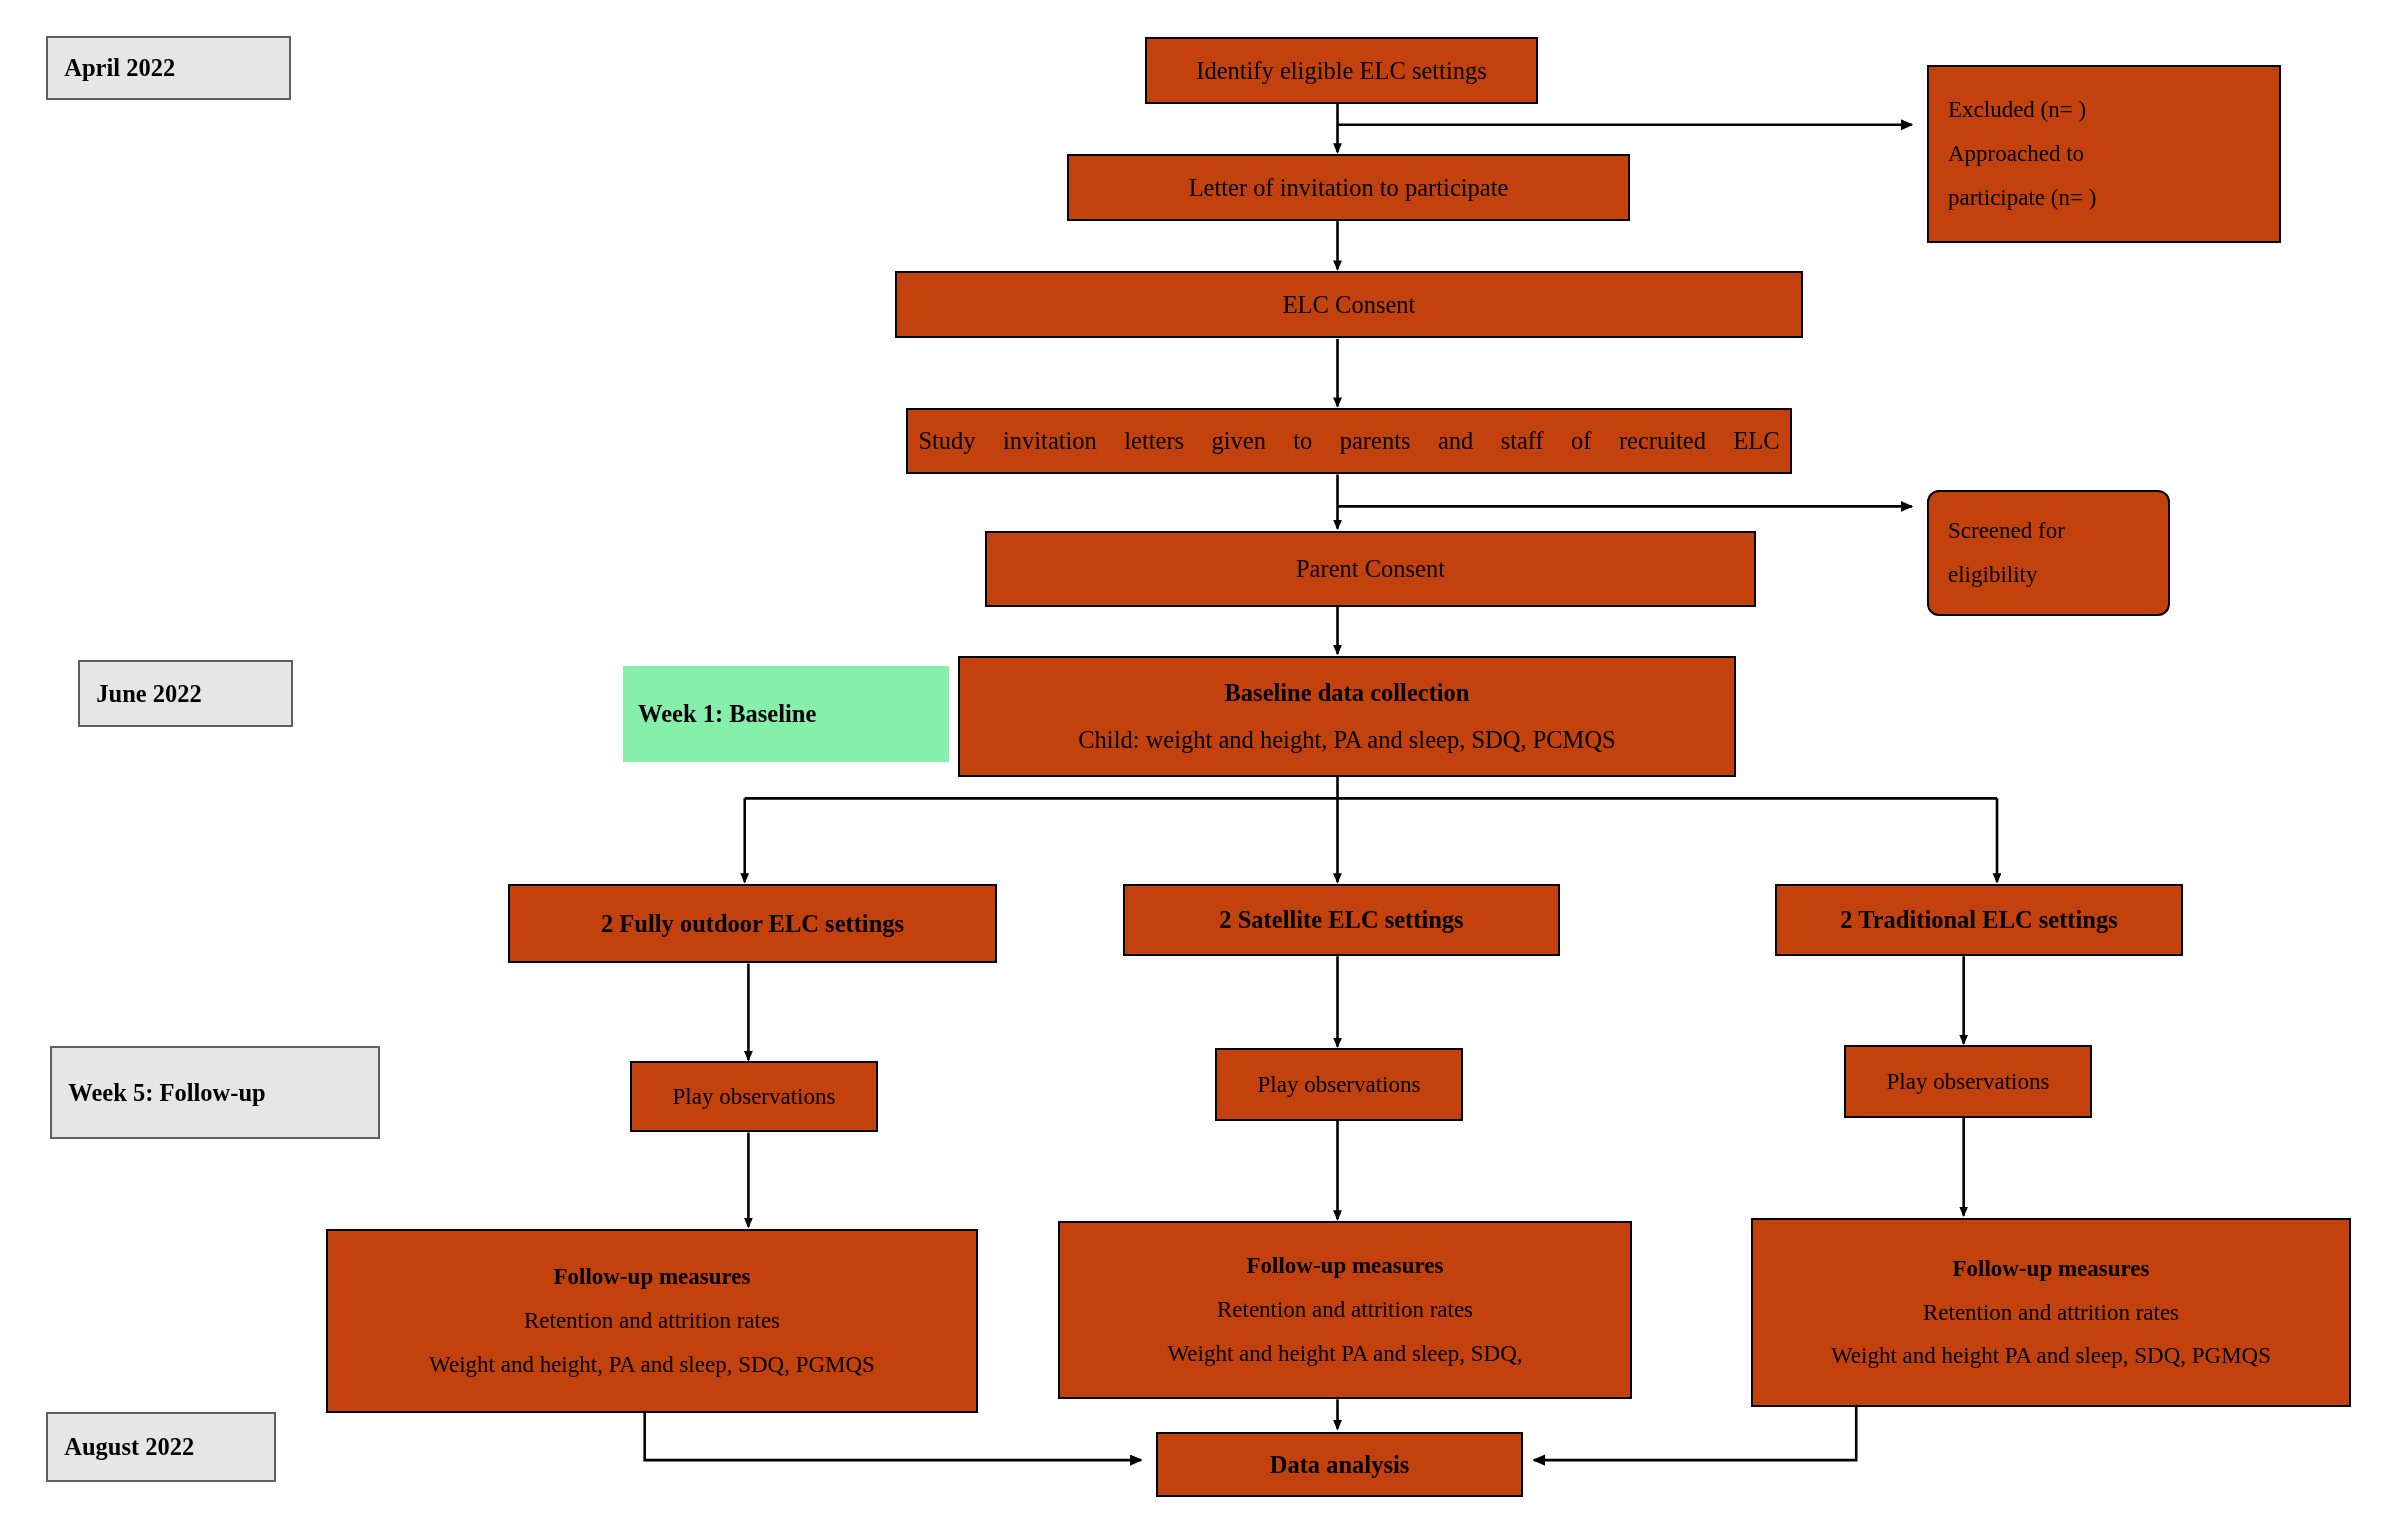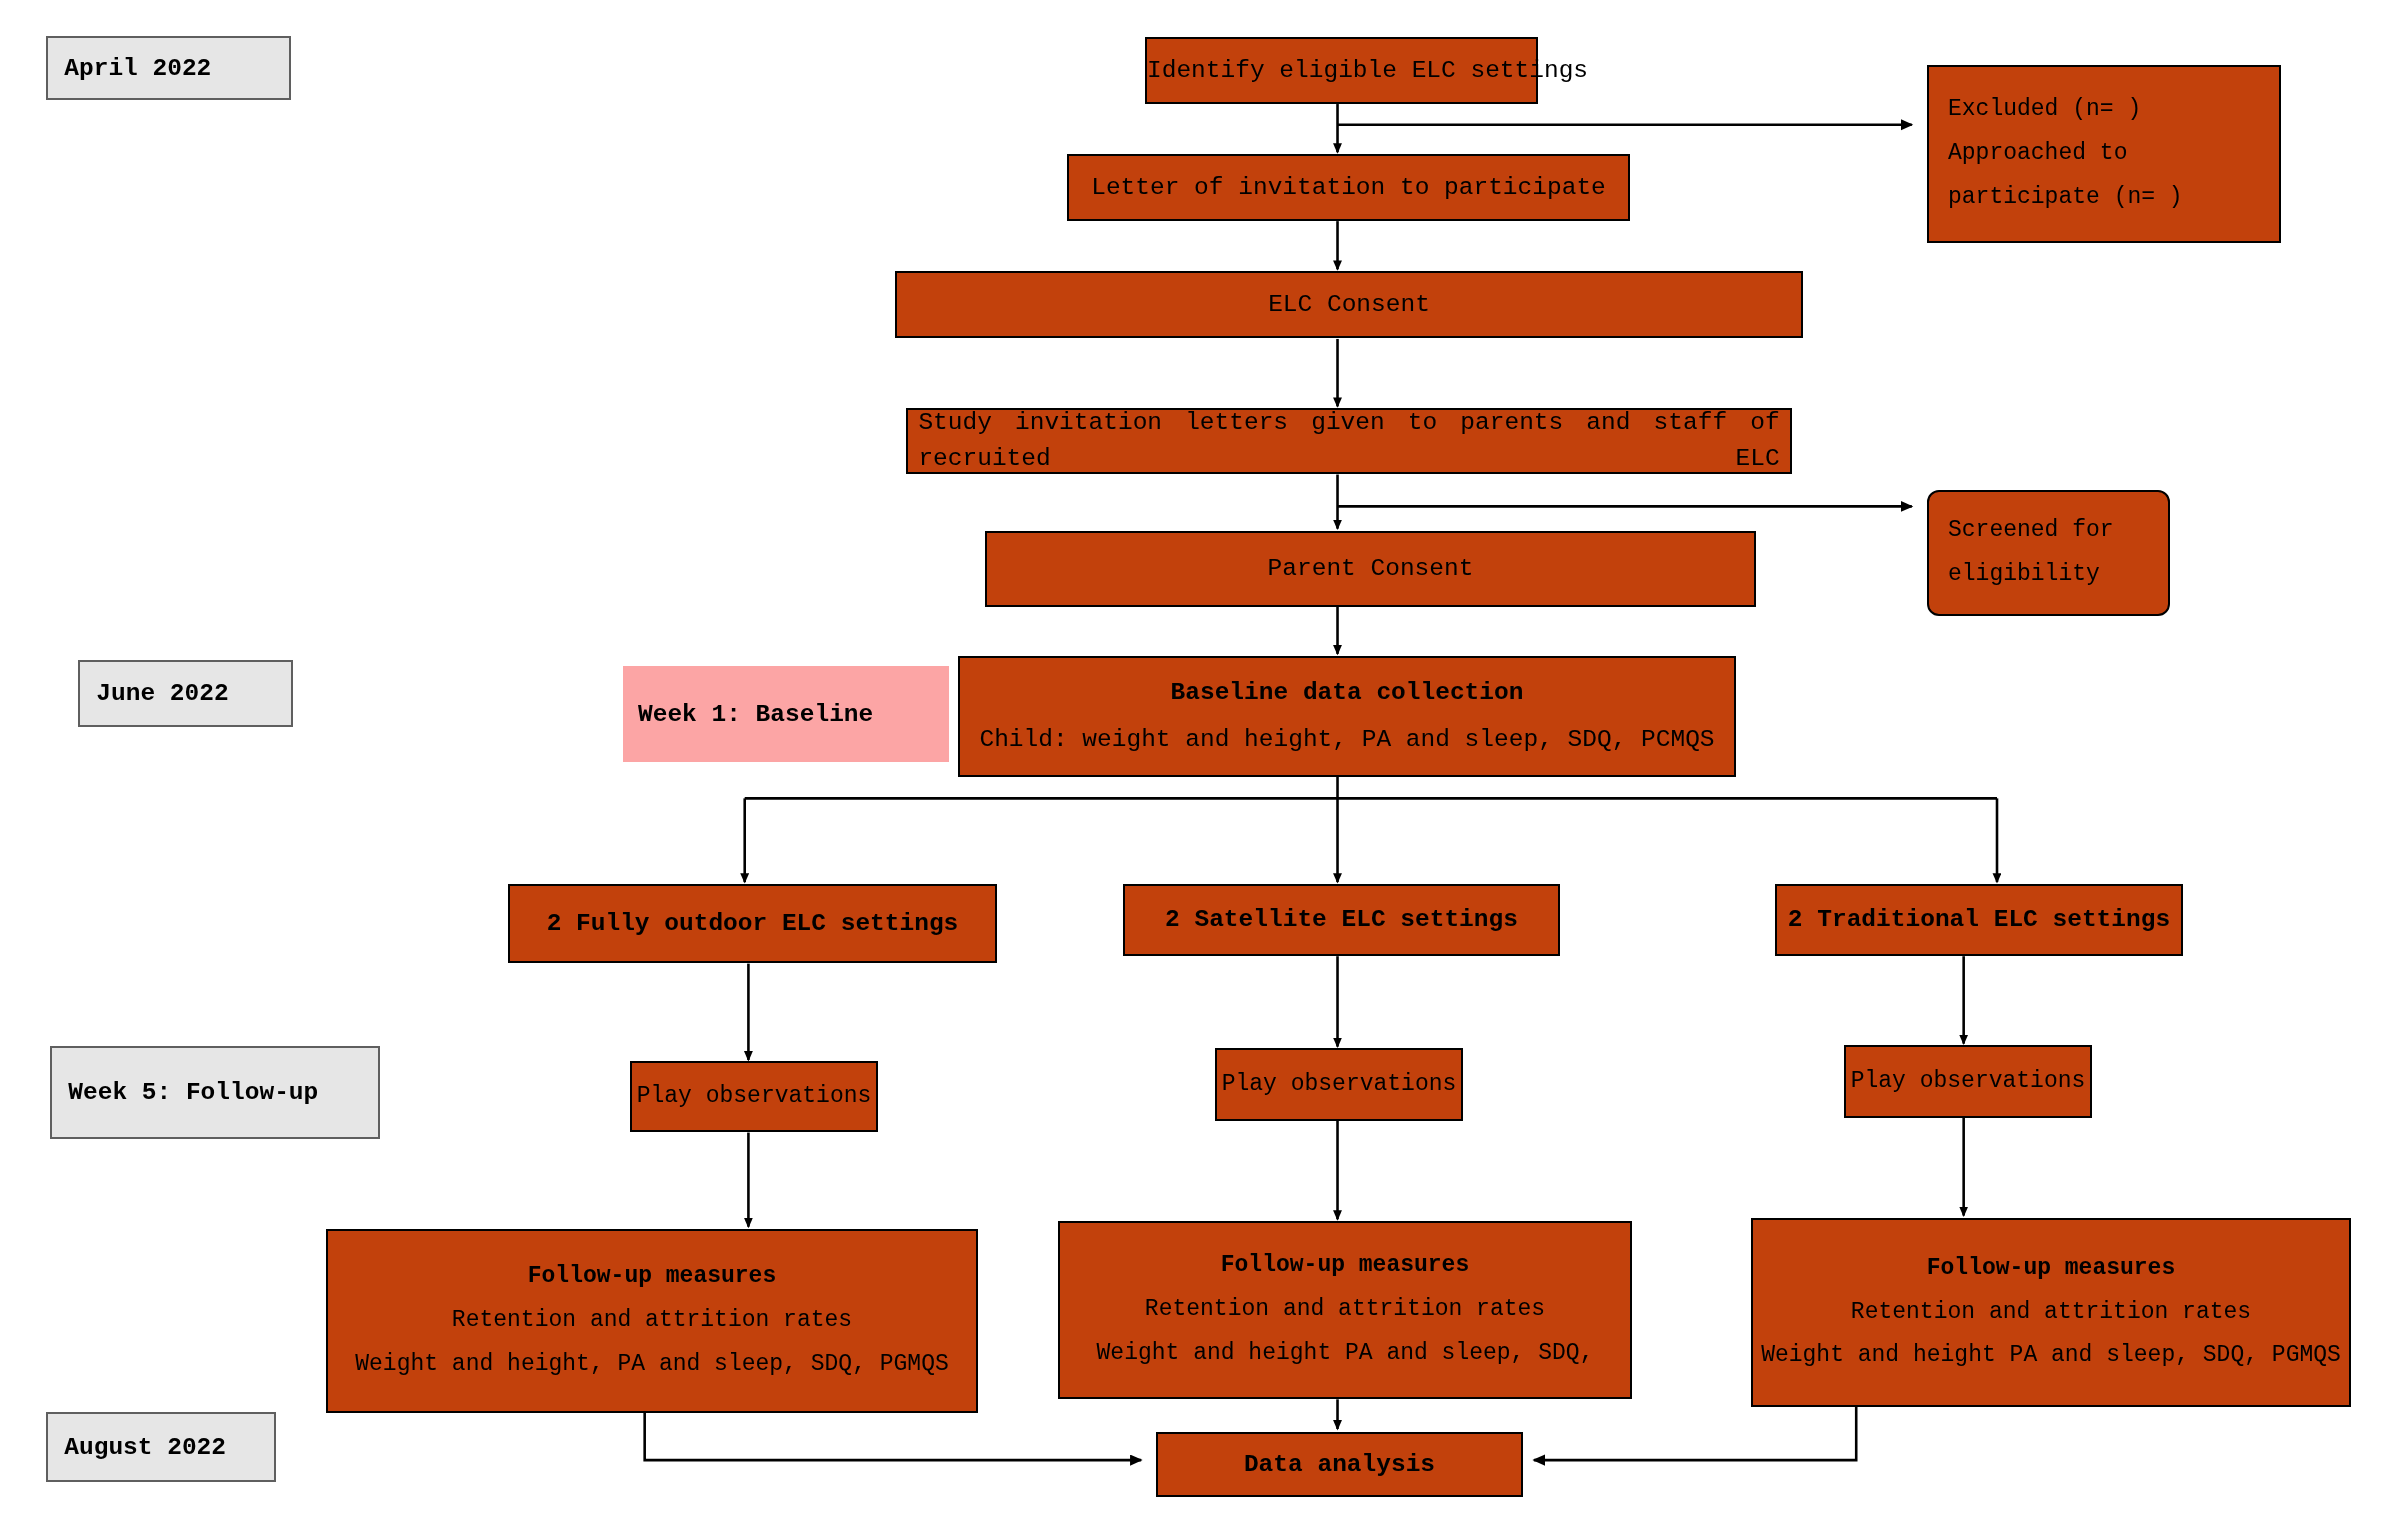--- a/index.html
+++ b/index.html
@@ -6,21 +6,21 @@
   html, body {
     margin: 0;
     padding: 0;
     background: #ffffff;
   }
   #canvas {
     position: relative;
     width: 2389px;
     height: 1533px;
     background: #ffffff;
-    font-family: Liberation Mono, monospace;
+    font-family: Liberation Serif, serif;
     overflow: hidden;
   }
   svg.connectors {
     position: absolute;
     left: 0;
     top: 0;
     width: 2389px;
     height: 1533px;
     pointer-events: none;
   }
@@ -60,21 +60,21 @@
     align-items: center;
     justify-content: flex-start;
     padding-left: 16.3px;
     font-weight: bold;
     color: #000000;
     z-index: 2;
   }
   .banner {
     position: absolute;
     box-sizing: border-box;
-    background: #fca5a5;
+    background: #86efac;
     border: none;
     display: flex;
     align-items: center;
     justify-content: flex-start;
     padding-left: 15px;
     font-weight: bold;
     color: #000000;
     z-index: 1;
   }
   .bold .ln { font-weight: bold; }

